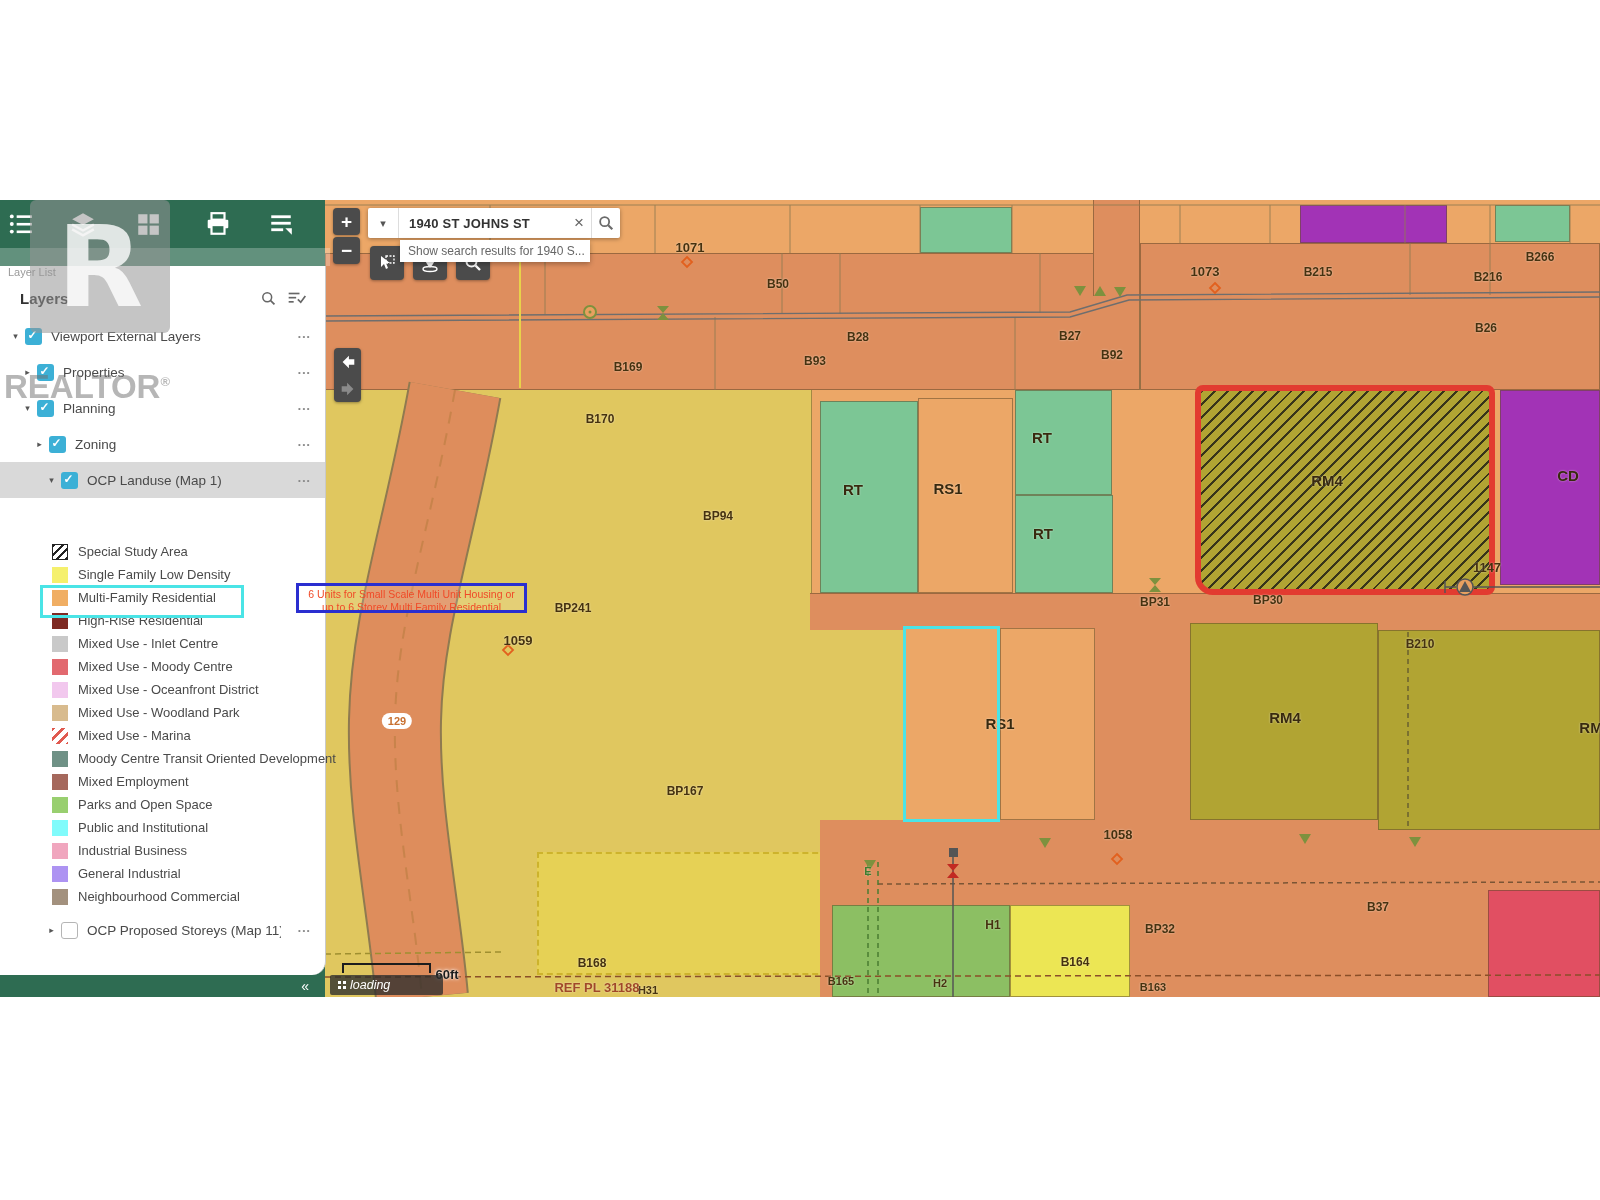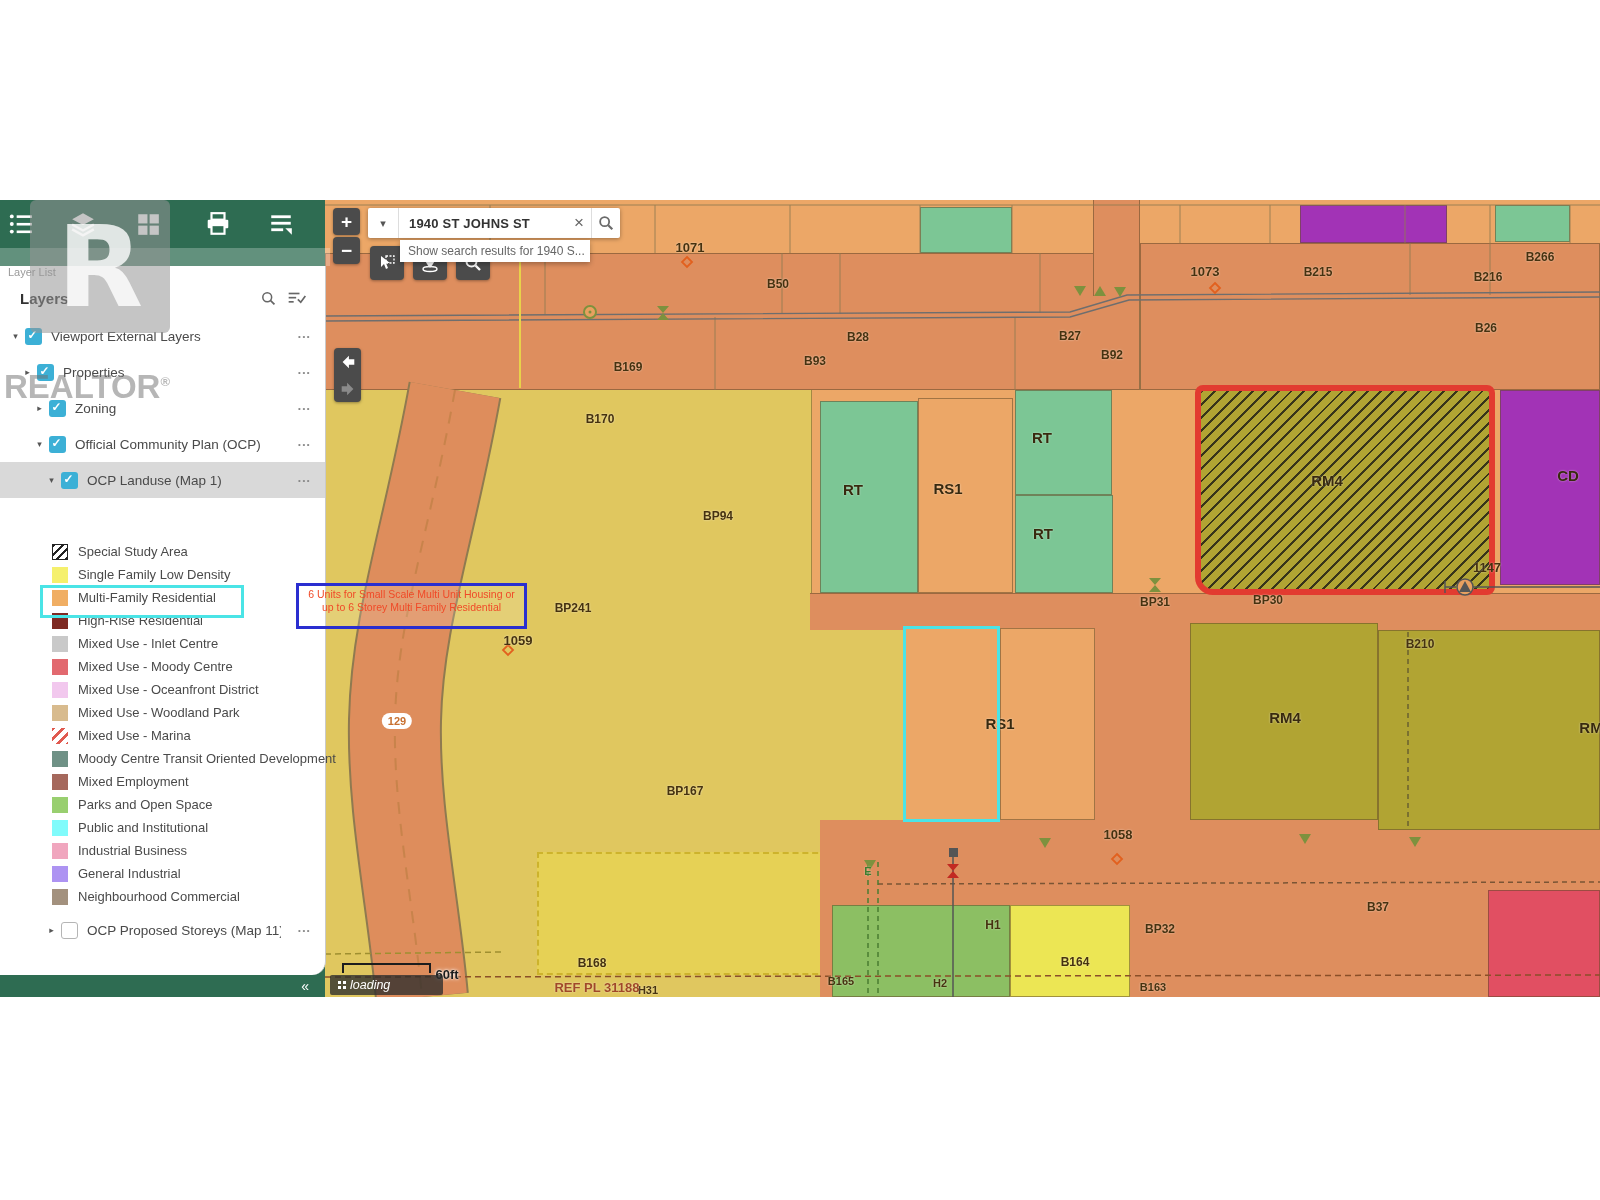--- a/index.html
+++ b/index.html
@@ -74,21 +74,21 @@
   .sw{width:16px;height:16px;margin-right:10px;flex:none;}
   .sw.hatch{background:repeating-linear-gradient(135deg,#222 0 2px,transparent 2px 6px),#fff;border:1.5px solid #222;box-sizing:border-box;}
   .sw.stripes{background:repeating-linear-gradient(135deg,#e05a50 0 2.5px,transparent 2.5px 7px),#fff;}
   .llabel{font-size:13px;color:#4a4a4a;white-space:nowrap;}
   .bottomitem{position:absolute;left:0;top:712px;width:325px;z-index:2;}
   .sb-bottombar{position:absolute;left:0;top:775px;width:325px;height:22px;background:#2e6c52;}
   .collapse{position:absolute;right:16px;top:775px;color:#fff;font-size:14px;line-height:22px;cursor:pointer;z-index:3;}
   .cyanbox{position:absolute;left:40px;top:385px;width:198px;height:27px;border:3px solid #4ae4e6;z-index:6;}
 
   
-  .annot{position:absolute;left:296px;top:383px;width:231px;height:46px;border:3px solid #2a2ed0;
+  .annot{position:absolute;left:296px;top:383px;width:231px;height:30px;border:3px solid #2a2ed0;
        background:rgba(255,255,255,.15);z-index:7;text-align:center;font-size:10.5px;color:#f04a28;
        line-height:13px;padding-top:2px;box-sizing:border-box;white-space:nowrap;overflow:hidden;}
   .wm{position:absolute;pointer-events:none;z-index:10;}
   .wm-band{left:0;top:48px;width:330px;height:18px;background:rgba(255,255,255,.25);}
   .wm-tile{left:30px;top:0;width:140px;height:133px;background:rgba(150,150,150,.55);border-radius:6px;
        display:flex;align-items:center;justify-content:center;font-size:112px;font-weight:700;
        color:rgba(255,255,255,.8);font-family:"DejaVu Sans",sans-serif;}
   .wm-brand{left:4px;top:168px;font-size:33px;font-weight:700;color:rgba(110,110,110,.5);letter-spacing:0;}
   .wm-brand sup{font-size:13px;}
 </style>
@@ -418,34 +418,34 @@
           <span class="menu"></span>
         </div>
 
         <div class="trow" style="padding-left:20px">
           <span class="arr r"></span>
           <span class="cb on"></span>
           <span class="tlabel">Properties</span>
           <span class="menu"></span>
         </div>
 
+        <div class="trow" style="padding-left:20px">
+          <span class="arr d"></span>
+          <span class="cb on"></span>
+          <span class="tlabel">Planning</span>
+          <span class="menu"></span>
+        </div>
 
         <div class="trow" style="padding-left:32px">
           <span class="arr r"></span>
           <span class="cb on"></span>
           <span class="tlabel">Zoning</span>
           <span class="menu"></span>
         </div>
 
-        <div class="trow" style="padding-left:32px">
-          <span class="arr d"></span>
-          <span class="cb on"></span>
-          <span class="tlabel">Official Community Plan (OCP)</span>
-          <span class="menu"></span>
-        </div>
 
         <div class="trow hl" style="padding-left:44px">
           <span class="arr d"></span>
           <span class="cb on"></span>
           <span class="tlabel">OCP Landuse (Map 1)</span>
           <span class="menu"></span>
         </div>
       </div>
 
     <div class="legend">

